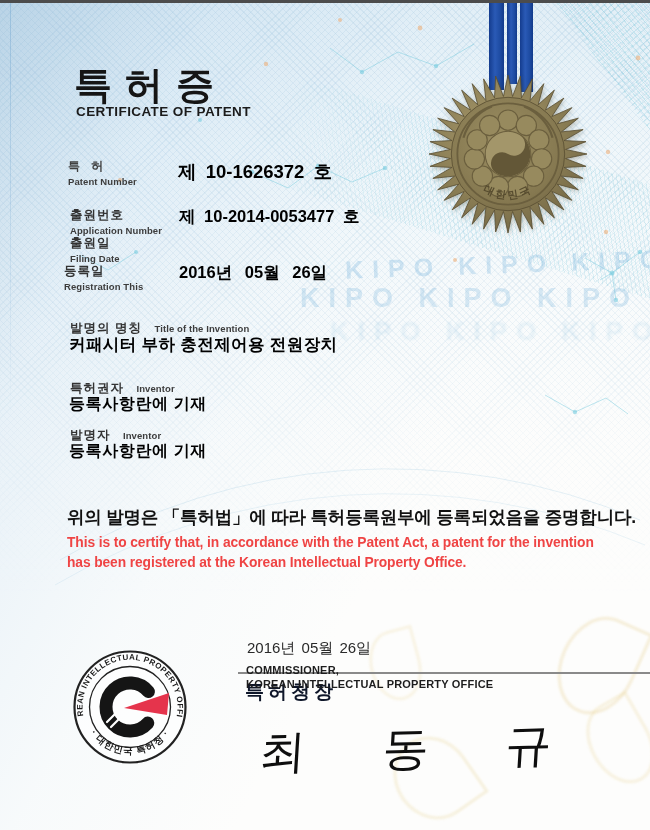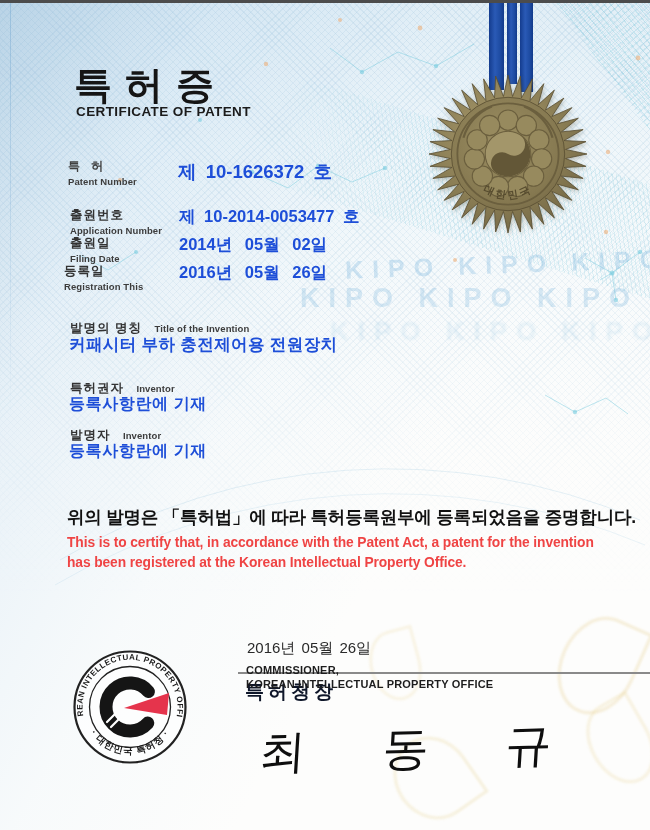--- a/index.html
+++ b/index.html
@@ -56,21 +56,21 @@
   
   .stamp{position:absolute;left:71px;top:648px;width:118px;height:118px;z-index:2;}
 
   
   .abs{position:absolute;z-index:2;}
   .title-ko{left:74px;top:60px;font-size:38px;font-weight:bold;letter-spacing:13px;color:#151515;}
   .title-en{left:76px;top:104px;font-size:13.5px;font-weight:bold;letter-spacing:.4px;color:#1b1b1b;}
   .lbl-ko{font-size:12.5px;font-weight:bold;color:#333;letter-spacing:1px;}
   .lbl-ko.big{font-size:12px;letter-spacing:4px;color:#404040;}
   .lbl-en{font-size:9.5px;font-weight:bold;color:#3c3c3c;margin-top:1px;letter-spacing:.1px;}
-  .val{font-weight:bold;color:#1d4ed8;}
+  .val{font-weight:bold;color:#000000;}
   .pn-label{left:68px;top:158px;}
   .pn-value{left:178px;top:159px;font-size:18.5px;word-spacing:4px;}
   .row-label-0{left:70px;top:207px;}
   .row-label-1{left:70px;top:235px;}
   .row-label-2{left:64px;top:263px;}
   .row-value{font-size:16.5px;word-spacing:8px;}
   .row-value-0{left:179px;top:206px;word-spacing:4px;}
   .row-value-1{left:179px;top:234px;}
   .row-value-2{left:179px;top:262px;}
   .pair-line .lbl-en{display:inline;margin-left:8px;font-size:9.5px;}
@@ -210,21 +210,20 @@
   <div class="abs row-label-0">
     <div class="lbl-ko">출원번호</div>
     <div class="lbl-en">Application Number</div>
   </div>
   <div class="abs row-value row-value-0 val">제 10-2014-0053477 호</div>
 
   <div class="abs row-label-1">
     <div class="lbl-ko">출원일</div>
     <div class="lbl-en">Filing Date</div>
   </div>
-  <div class="abs row-value row-value-1 val">2014년 05월 02일</div>
 
   <div class="abs row-label-2">
     <div class="lbl-ko">등록일</div>
     <div class="lbl-en">Registration This</div>
   </div>
   <div class="abs row-value row-value-2 val">2016년 05월 26일</div>
 
   <div class="abs invention-label pair-line">
     <span class="lbl-ko">발명의 명칭</span>
     <span class="lbl-en">Title of the Invention</span>

